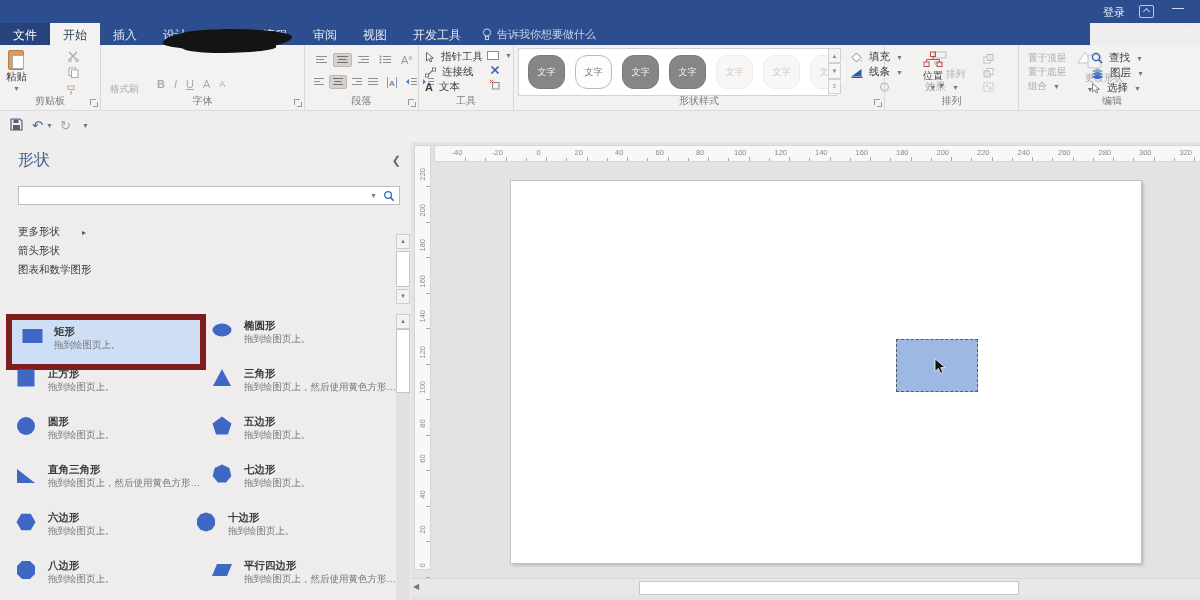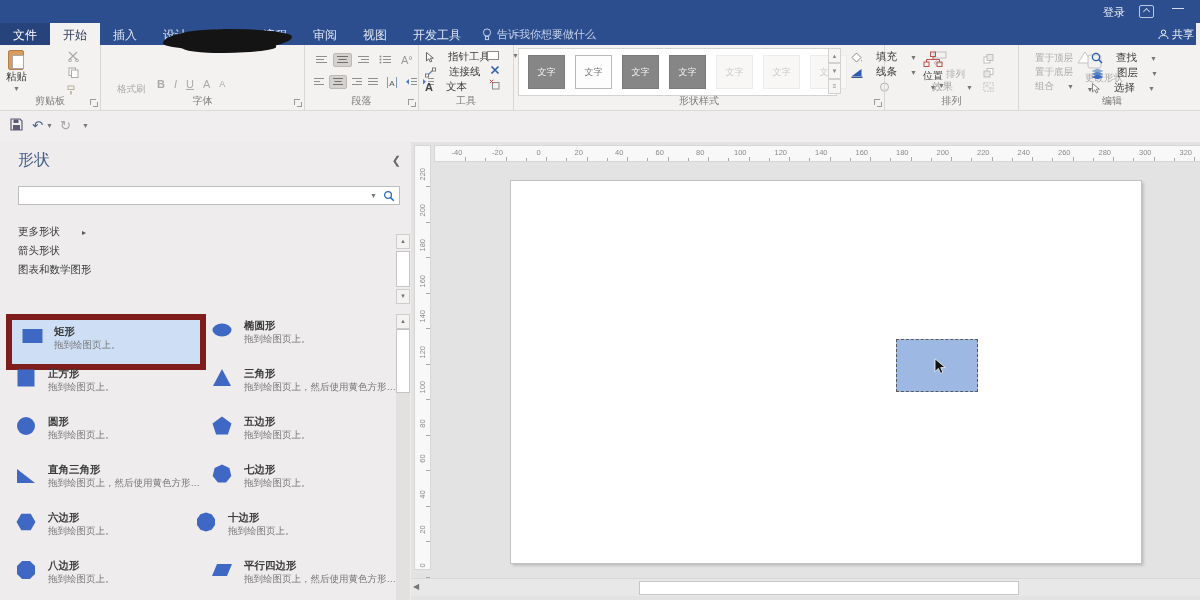--- a/index.html
+++ b/index.html
@@ -7,47 +7,47 @@
        font-family:"Liberation Sans","DejaVu Sans",sans-serif;
        -webkit-font-smoothing:antialiased;color:#3b3b3b;background:#eeecec;}
   
   #titlebar{position:absolute;left:0;top:0;width:1200px;height:23px;background:#2d4e8e;}
   #title{position:absolute;left:0;right:0;top:4px;text-align:center;font-size:11px;color:#e9eef7;}
   #signin{position:absolute;right:75px;top:5px;font-size:11px;color:#e9eef7;}
   #ribbonopts{position:absolute;right:46px;top:5px;width:13px;height:11px;border:1px solid #bcc9e2;border-radius:2px;}
   #ribbonopts::after{content:"";position:absolute;left:3.5px;top:3px;width:4px;height:4px;border-left:1px solid #bcc9e2;border-top:1px solid #bcc9e2;transform:rotate(45deg);}
   #minbtn{position:absolute;right:16px;top:1px;font-size:12px;color:#e9eef7;}
   
-  #tabrow{position:absolute;left:0;top:23px;width:1196px;height:22px;background:#2d4e8e;display:flex;align-items:stretch;}
+  #tabrow{position:absolute;left:0;top:23px;width:1090px;height:22px;background:#2d4e8e;display:flex;align-items:stretch;}
   .tab{font-size:12px;color:#dfe6f2;padding:4px 13px 0 13px;white-space:nowrap;}
   .tab.file{background:#26437c;color:#fff;}
   .tab.active{background:#f4f2f1;color:#2b3a55;}
   #tellme{display:flex;align-items:center;gap:5px;margin-left:8px;font-size:11px;color:#c3d1e9;}
   #share{position:absolute;right:6px;top:27px;display:flex;align-items:center;gap:3px;font-size:11px;color:#eef2f9;}
   
   #ribbon{position:absolute;left:0;top:45px;width:1200px;height:65px;background:#f4f2f1;border-bottom:1px solid #dcdad8;display:flex;}
   .rgroup{position:relative;height:65px;border-right:1px solid #d9d7d5;flex:0 0 auto;}
   .glabel{position:absolute;left:0;right:0;bottom:2px;text-align:center;font-size:10px;color:#7a7a7a;}
   .launcher{position:absolute;right:2px;bottom:3px;width:8px;height:8px;}
   .launcher::before{content:"";position:absolute;left:0;top:0;width:5px;height:5px;border-left:1px solid #9a9a9a;border-top:1px solid #9a9a9a;}
   .launcher::after{content:"";position:absolute;right:0;bottom:0;width:4px;height:4px;border-right:1px solid #9a9a9a;border-bottom:1px solid #9a9a9a;transform:rotate(0deg);}
   .grayed{color:#aaa !important;margin-left:28px;}
-  .mini{position:absolute;font-size:10.5px;color:#3b3b3b;display:flex;align-items:center;gap:13px;white-space:nowrap;}
+  .mini{position:absolute;font-size:10.5px;color:#3b3b3b;display:flex;align-items:center;gap:6px;white-space:nowrap;}
   .dd{font-size:7px;color:#777;}
   .bigbtn{position:absolute;display:flex;flex-direction:column;align-items:center;font-size:10.5px;gap:1px;}
   .selbox{background:#d5d1ce;border:1px solid #bdb9b6;border-radius:2px;}
   
   #paste-icon{width:17px;height:20px;position:relative;}
   #paste-icon .clip{position:absolute;left:0;top:1px;width:14px;height:18px;background:#d89c60;border:1px solid #b27f49;border-radius:2px;}
   #paste-icon .page{position:absolute;left:4px;top:6px;width:10px;height:12px;background:#fff;border:1px solid #aaa;}
   #scribble{position:absolute;left:163px;top:29px;width:129px;height:21px;background:#141414;border-radius:45% 60% 50% 55%/65% 45% 60% 40%;transform:rotate(-1deg);z-index:5;}
   #scribble::after{content:"";position:absolute;left:18px;top:10px;width:95px;height:14px;background:#141414;border-radius:50% 40% 60% 50%/50% 60% 40% 55%;}
   
   #gallery{position:absolute;left:4px;top:3px;width:308px;height:46px;background:#fff;border:1px solid #d4d2d0;display:flex;align-items:center;gap:10px;padding-left:9px;}
-  .swatch{width:35px;height:32px;border-radius:0;display:flex;align-items:center;justify-content:center;font-size:9px;flex:0 0 auto;}
+  .swatch{width:35px;height:32px;border-radius:12px;display:flex;align-items:center;justify-content:center;font-size:9px;flex:0 0 auto;}
   .swatch.dark{background:#868686;border:1px solid #7a7a7a;color:#f4f4f4;}
   .swatch.outline{background:#fdfdfd;border:1px solid #b9b9b9;color:#777;}
   .swatch.faint{background:#f8f7f6;border:1px solid #eeeceb;color:#cfc9c4;}
   #galscroll{position:absolute;left:314px;top:3px;width:13px;height:46px;display:flex;flex-direction:column;}
   #galscroll div{flex:1;border:1px solid #d4d2d0;background:#f6f5f4;font-size:6px;color:#888;display:flex;align-items:center;justify-content:center;}
   
   #qat{position:absolute;left:0;top:111px;width:1200px;height:31px;background:#f0eeee;}
   #qat .qicon{position:absolute;top:7px;font-size:13px;color:#5c5c74;}
   
   #panel{position:absolute;left:0;top:142px;width:411px;height:458px;background:#eeecec;border-right:1px solid #cfcdcd;}

